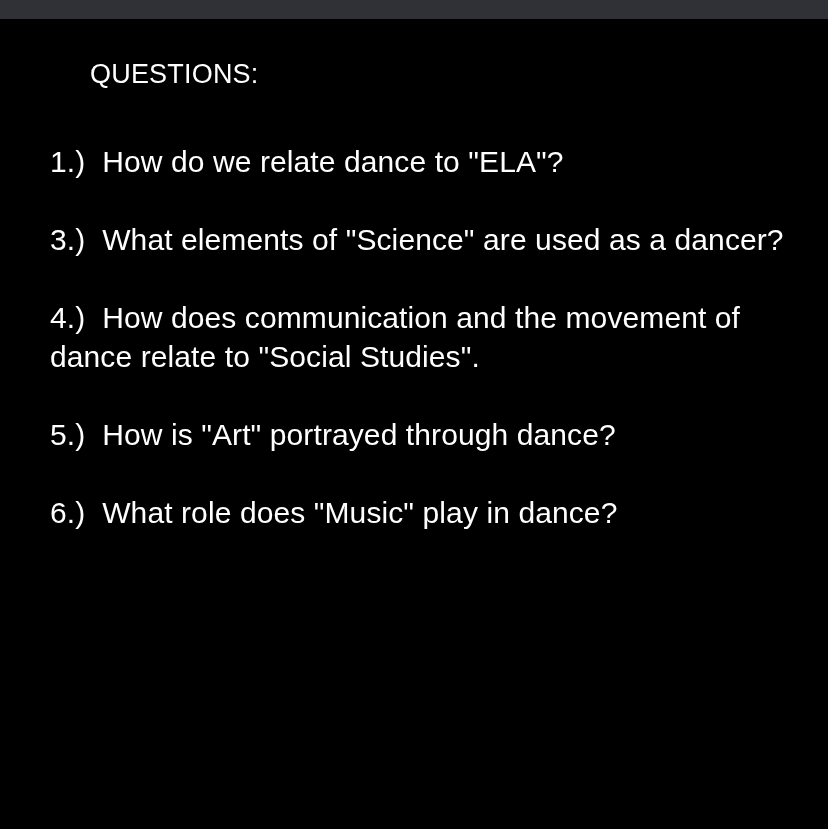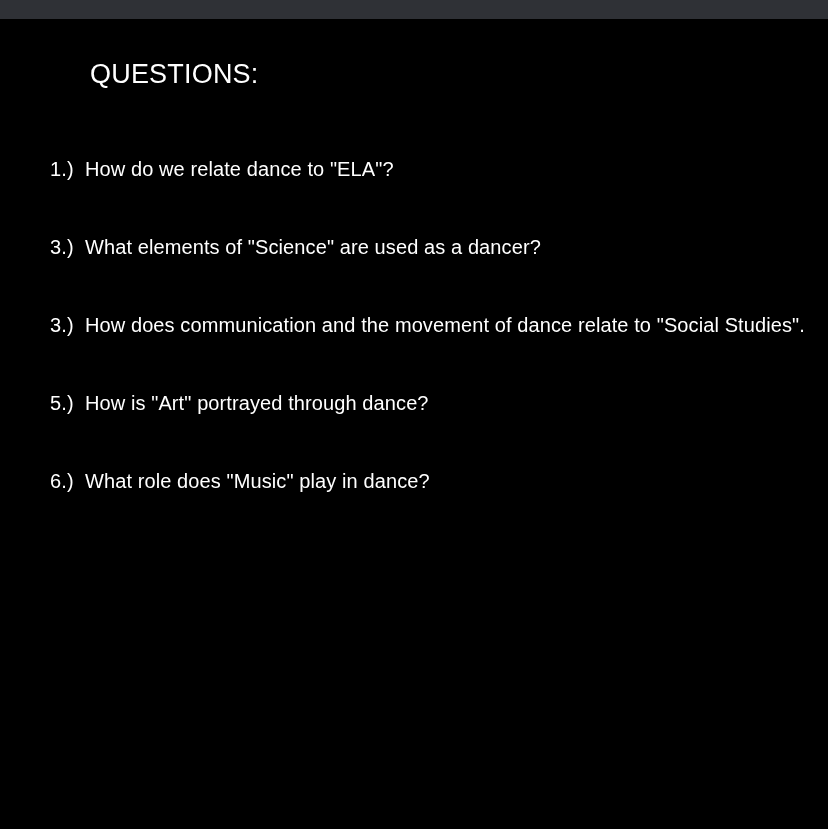--- a/index.html
+++ b/index.html
@@ -51,24 +51,24 @@
     position: absolute;
     top: 115px;
     left: 50px;
     width: 760px;
     margin: 0;
     padding: 0;
     list-style: none;
   }
   .question-item {
     color: #ffffff;
-    font-size: 20px;
+    font-size: 30px;
     line-height: 39px;
     letter-spacing: 0.1px;
-    margin: 16px 0 39px 0;
+    margin: 8px 0 39px 0;
     white-space: pre-wrap;
     word-break: normal;
   }
   .question-item:last-child {
     margin-bottom: 0;
   }
 </style>
 </head>
 <body>
 
@@ -76,20 +76,20 @@
 
   <div class="top-bar"></div>
 
   <div class="slide-body">
 
     <div class="slide-title">QUESTIONS:</div>
 
     <ul class="question-list">
       <li class="question-item">1.)  How do we relate dance to "ELA"?</li>
       <li class="question-item">3.)  What elements of "Science" are used as a dancer?</li>
-      <li class="question-item">3.)  How does communication and the movement of dance relate to "Social Studies".</li>
+      <li class="question-item">4.)  How does communication and the movement of dance relate to "Social Studies".</li>
       <li class="question-item">5.)  How is "Art" portrayed through dance?</li>
       <li class="question-item">6.)  What role does "Music" play in dance?</li>
     </ul>
 
   </div>
 
 </div>
 
 </body></html>

